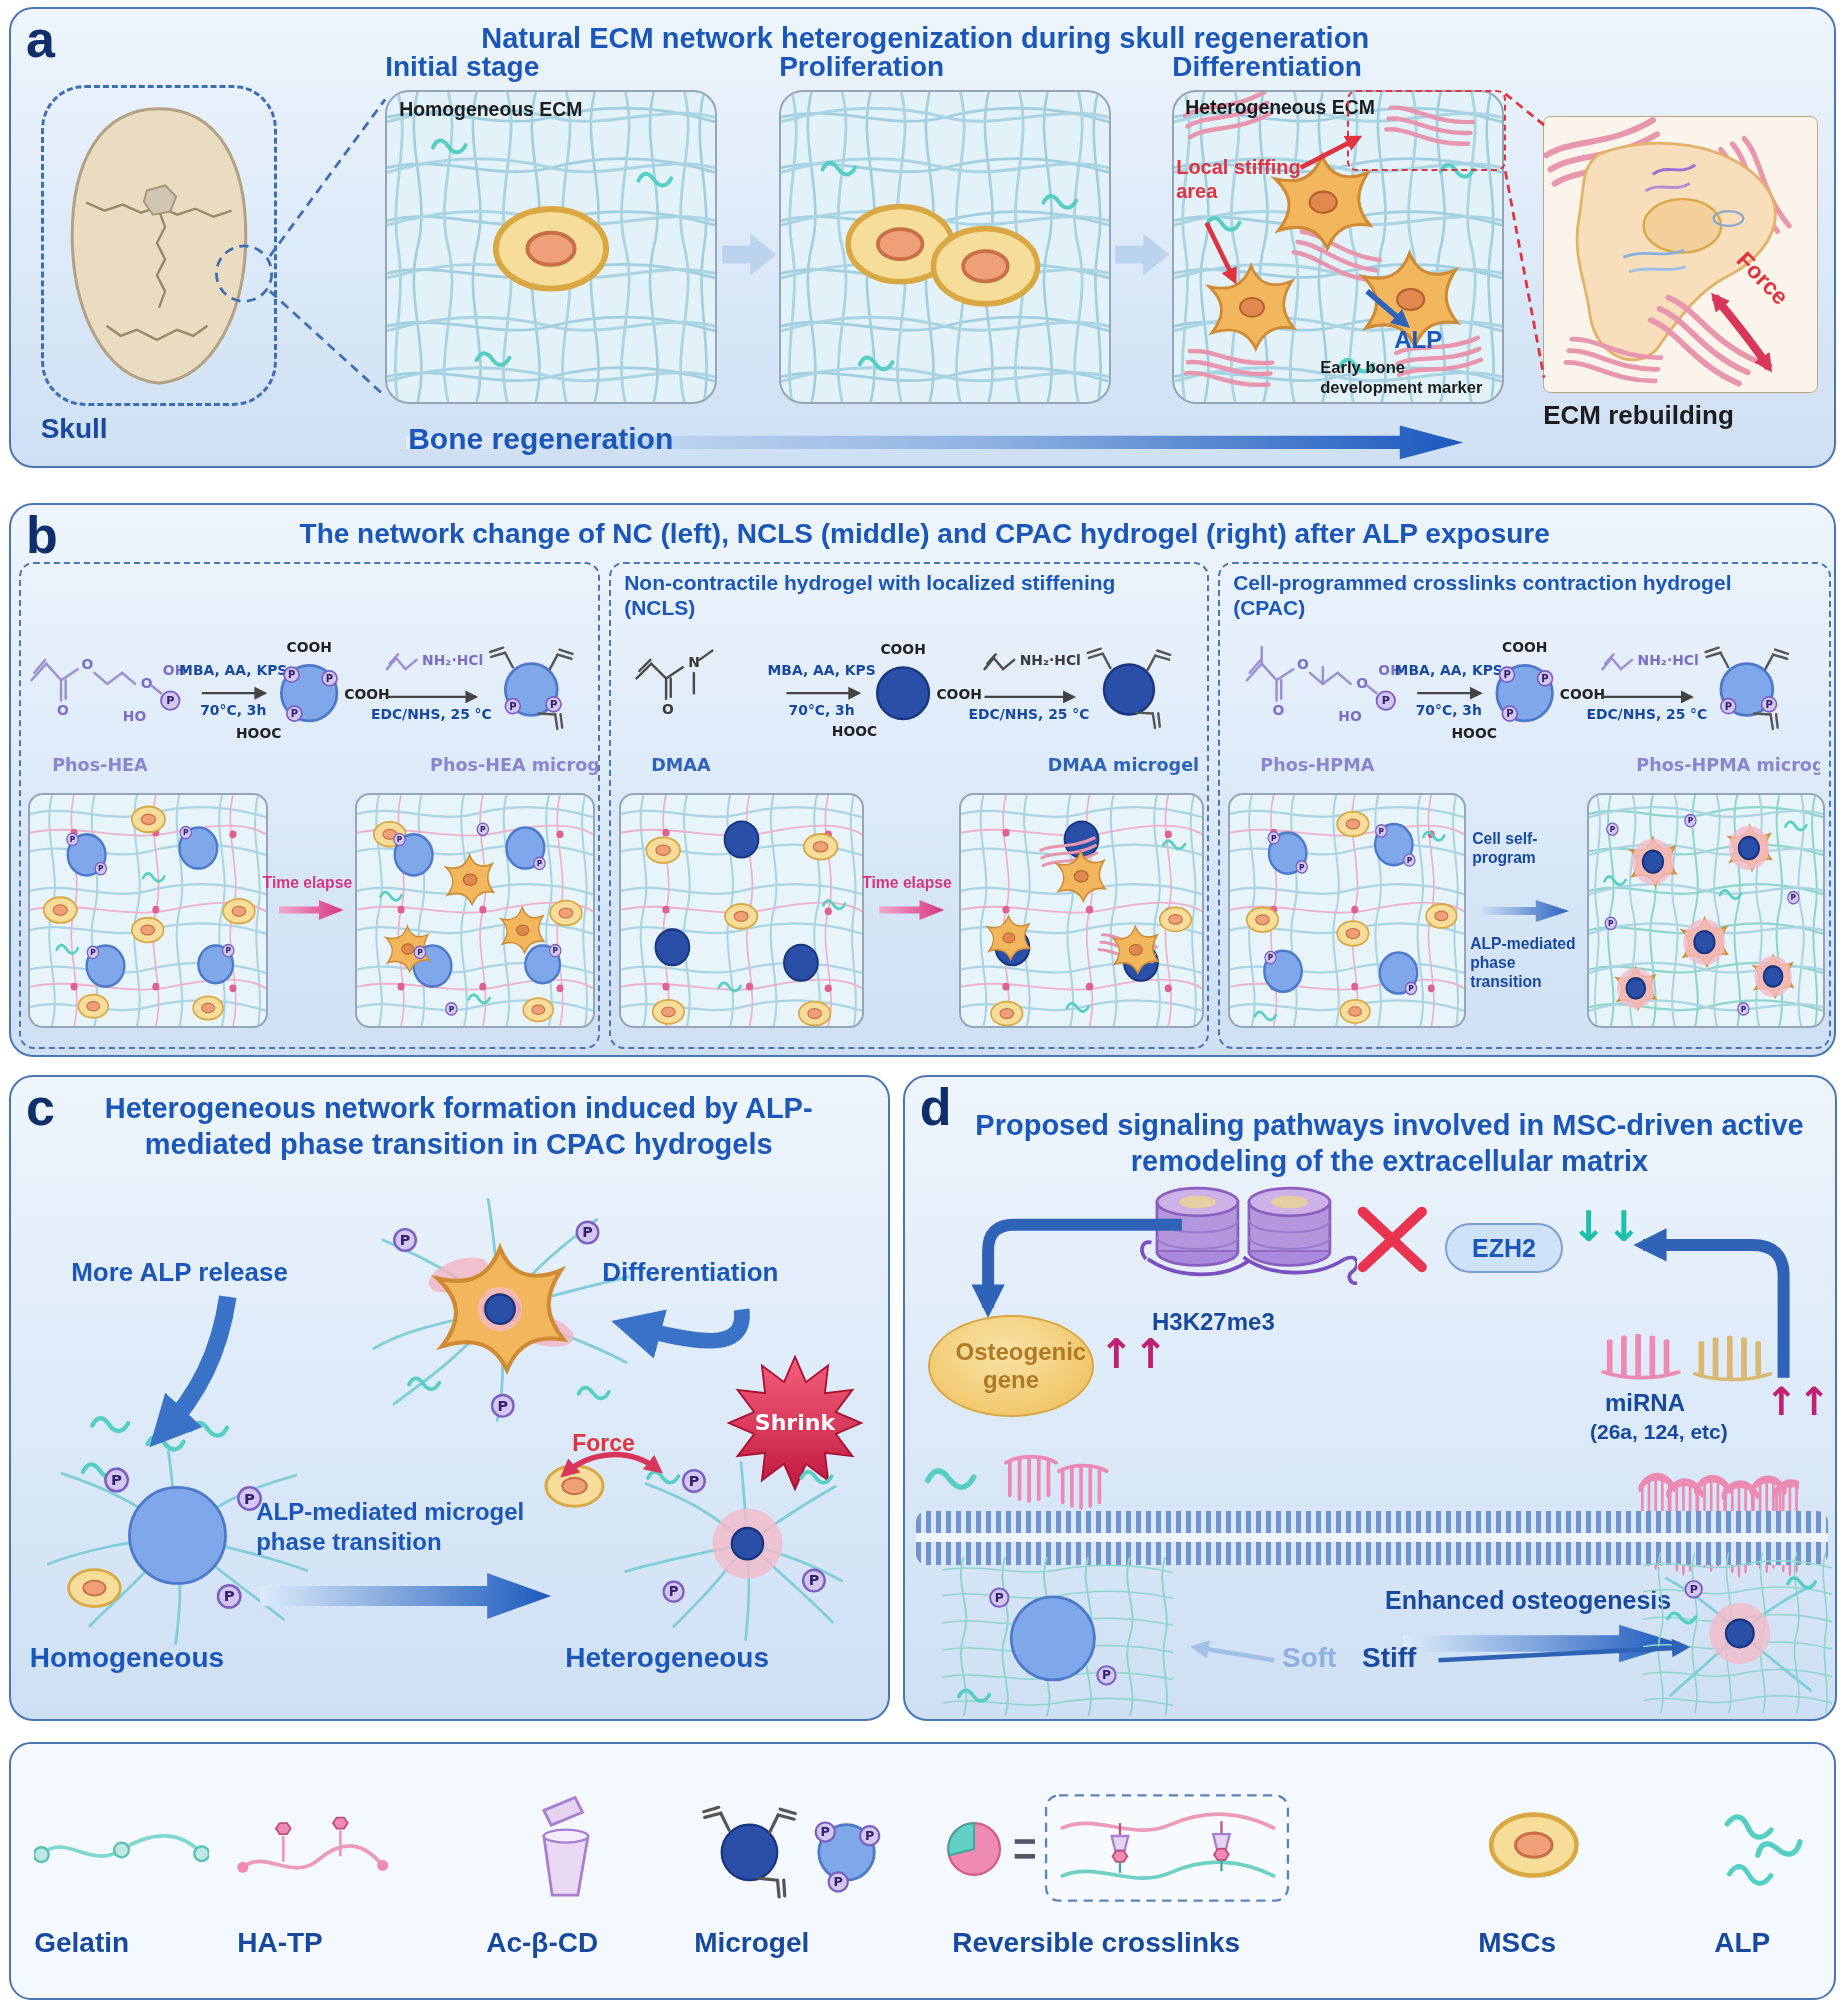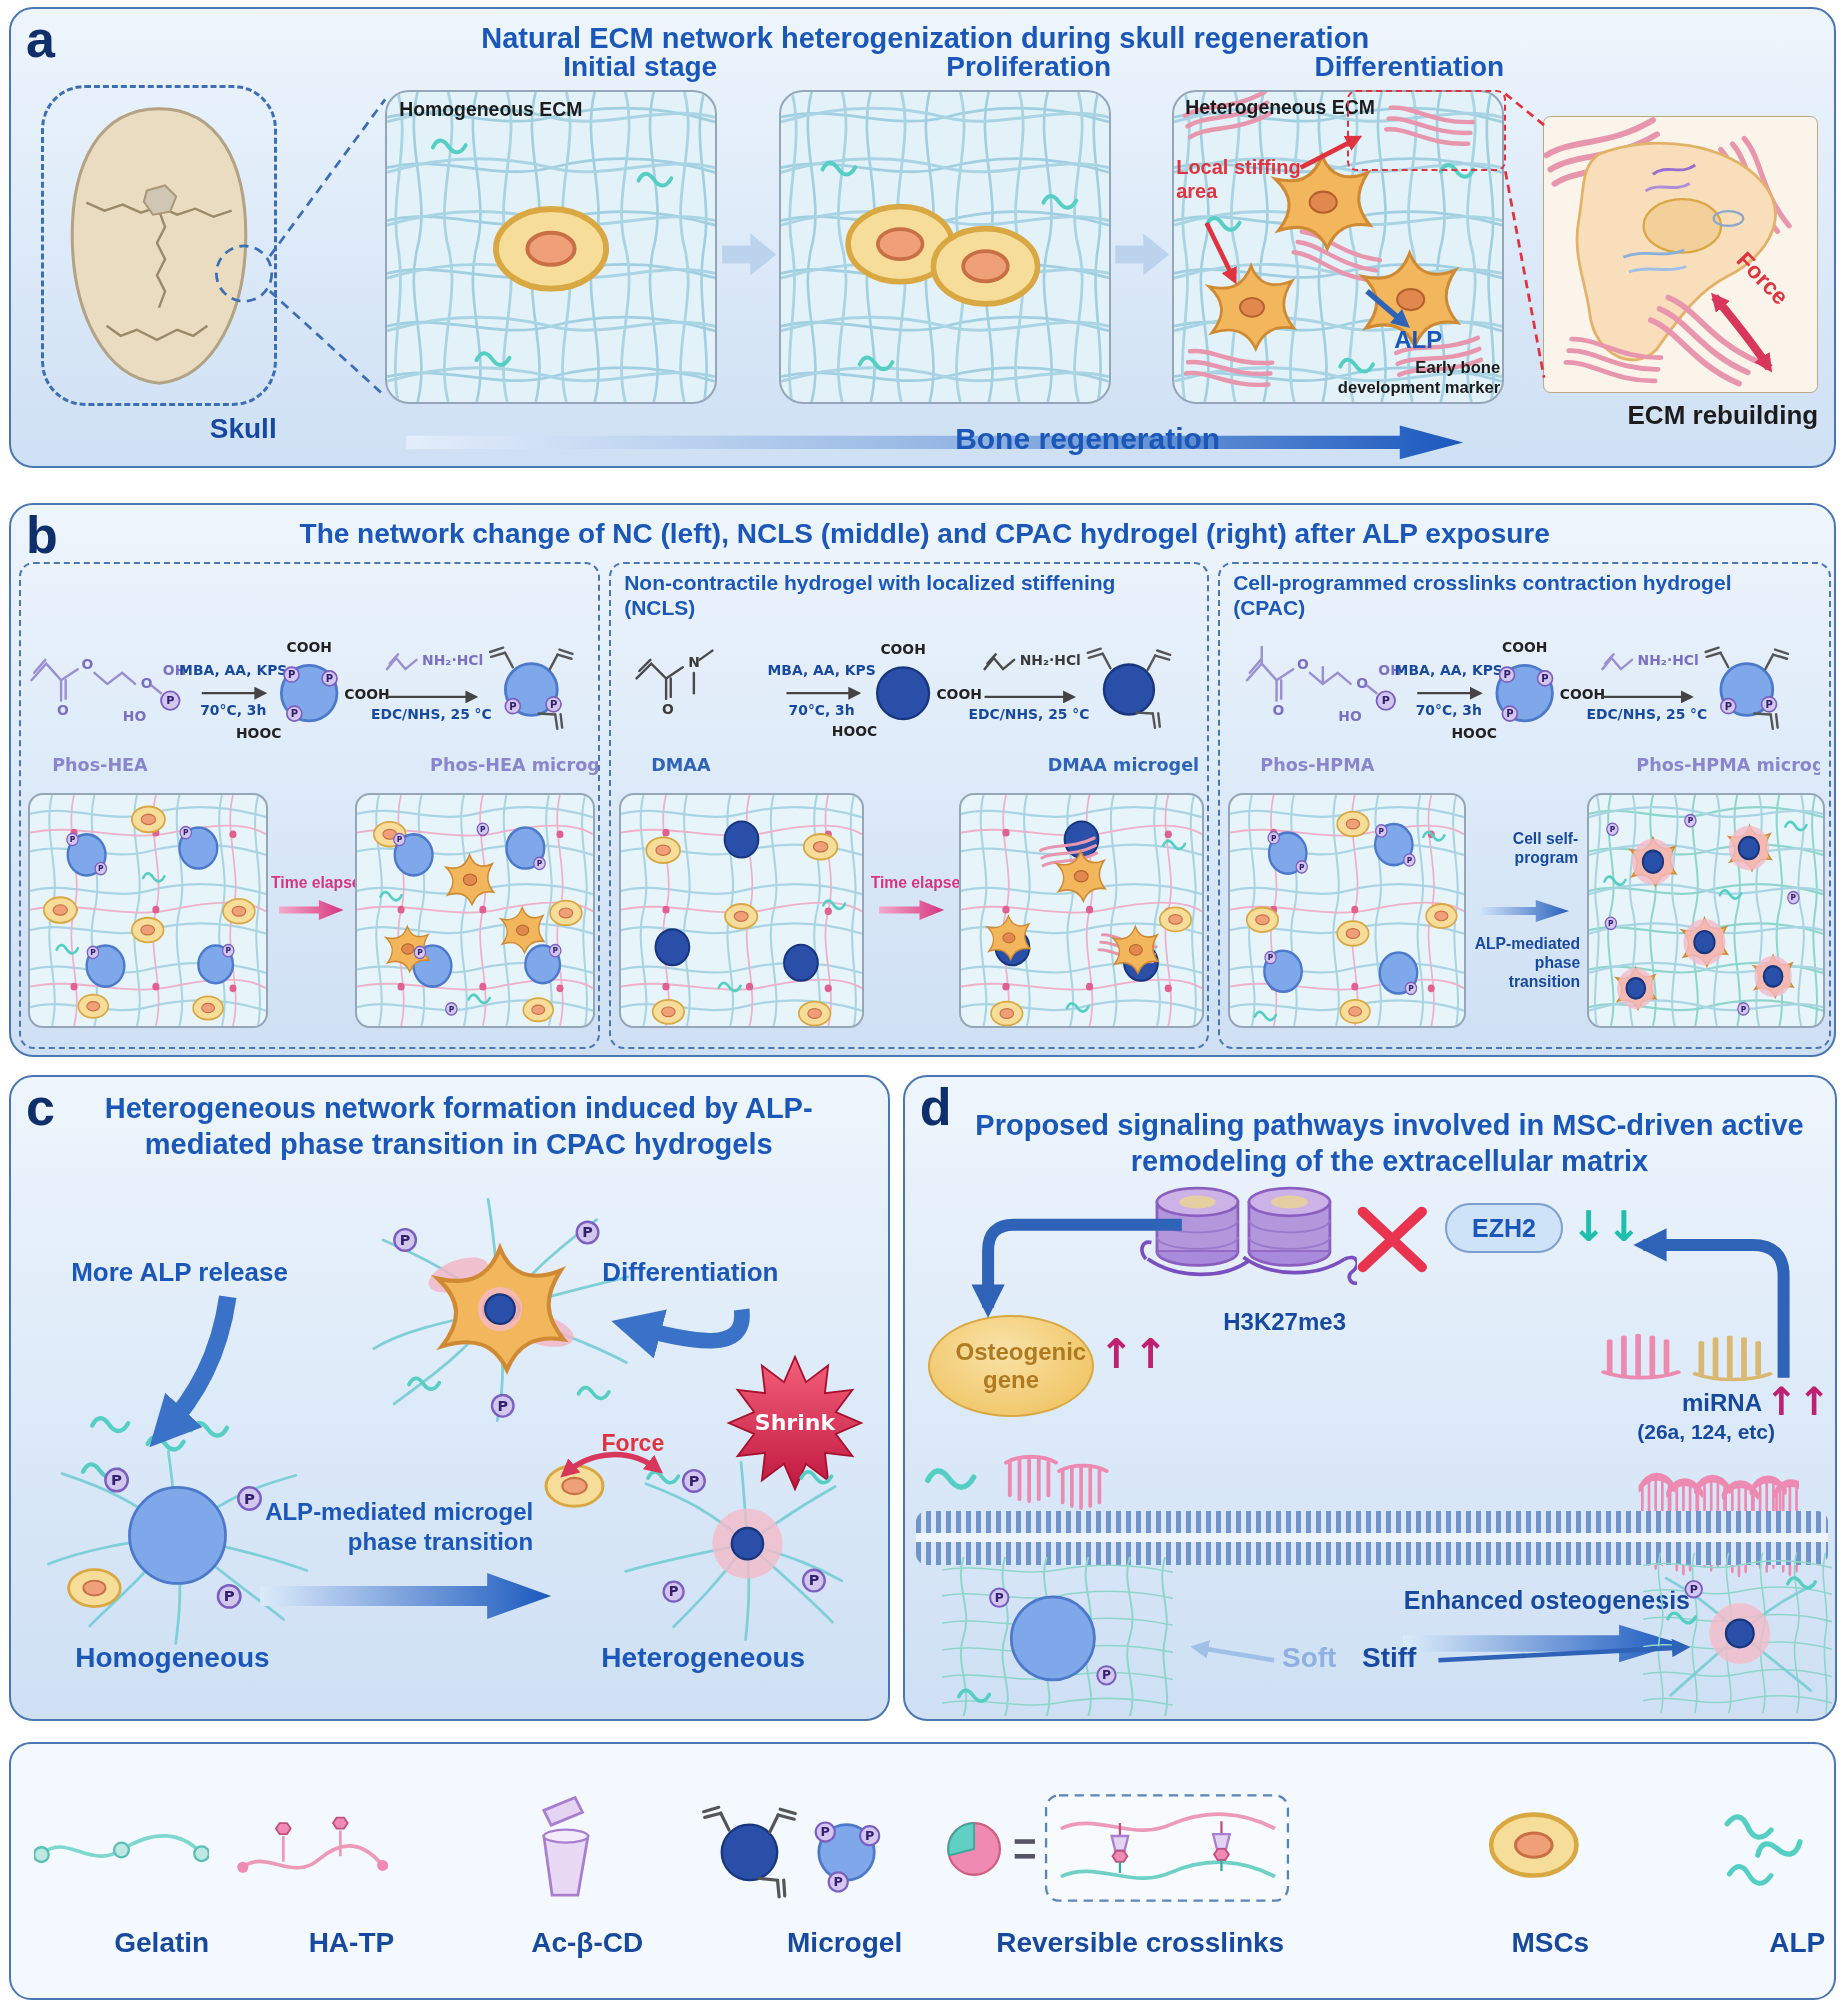--- a/index.html
+++ b/index.html
@@ -2,21 +2,21 @@
 <html style="font-size:14.8px"><head>
 <meta charset="utf-8">
 <style>
 *{margin:0;padding:0;box-sizing:border-box}
 html,body{width:1846px;height:2007px}
 body{position:relative;background:#ffffff;font-family:"Liberation Sans",sans-serif;overflow:hidden}
 .panel{position:absolute;border:2.8px solid #4a76b3;border-radius:24px;background:linear-gradient(180deg,#eef5fc 0%,#dbe9f8 55%,#cfe0f4 100%)}
 .plabel{position:absolute;font-size:52px;font-weight:bold;color:#0f2f6b;line-height:1;z-index:9}
 .ptitle{position:absolute;color:#1b57b8;font-weight:bold;text-align:center;line-height:1.25;z-index:9}
 .abs{position:absolute}
-.ctr{text-align:right}
+.ctr{text-align:left}
 .t-blue{color:#1b57b8;font-weight:bold}
 .t-navy{color:#17499e;font-weight:bold}
 .t-black{color:#1c1c1c;font-weight:bold}
 .t-red{color:#e03340;font-weight:bold}
 .t-mag{color:#d6357f;font-weight:bold}
 .t-teal{color:#1fbfae;font-weight:bold}
 .t-soft{color:#8fb0e0;font-weight:bold}
 .t-gold{color:#b07a20;font-weight:bold}
 .t-purp{color:#7a4fc0;font-weight:bold}
 .stagebox{position:absolute;border:2.8px solid #95a6b8;border-radius:24px;background:#e3f1f8;overflow:hidden}
@@ -805,21 +805,21 @@
     <ellipse cx="162" cy="38" rx="20" ry="7" fill="#e8d09a" opacity=".9"></ellipse>
     <path d="M118 58A44 13 0 0 0 206 58" fill="none" stroke="#9a78cc" stroke-width="2"></path>
     <path d="M118 76A44 13 0 0 0 206 76" fill="none" stroke="#9a78cc" stroke-width="2"></path>
     <path d="M8 100C40 122 90 122 118 102" fill="none" stroke="#7a4fc0" stroke-width="4"></path>
     <path d="M112 98C142 120 192 120 222 100" fill="none" stroke="#7a4fc0" stroke-width="4"></path>
     <path d="M6 100C-2 90 2 80 12 82" fill="none" stroke="#7a4fc0" stroke-width="4"></path>
     <path d="M222 100C236 94 240 106 230 114C224 119 228 128 236 126" fill="none" stroke="#7a4fc0" stroke-width="4"></path>
   </svg>
   <div class="abs t-navy ctr" style="left:247px;top:231px;width:194px;font-size:24px">H3K27me3</div>
 
-  <div class="pill" style="left:540px;top:126px;width:118px;height:50px">
+  <div class="pill" style="left:540px;top:146px;width:118px;height:50px">
     <span class="t-blue" style="font-size:25px">EZH2</span>
   </div>
   <div class="abs t-teal arrowsym" style="left:666px;top:129px;font-size:42px">↓↓</div>
 
   <div class="ellipseY" style="left:23px;top:238px;width:166px;height:102px">
     <span class="t-gold" style="font-size:24px;width:111px;line-height:1.15">Osteogenic gene</span>
   </div>
   <div class="abs t-mag arrowsym" style="left:194px;top:257px;font-size:41px;color:#c02070">↑↑</div>
 
 

